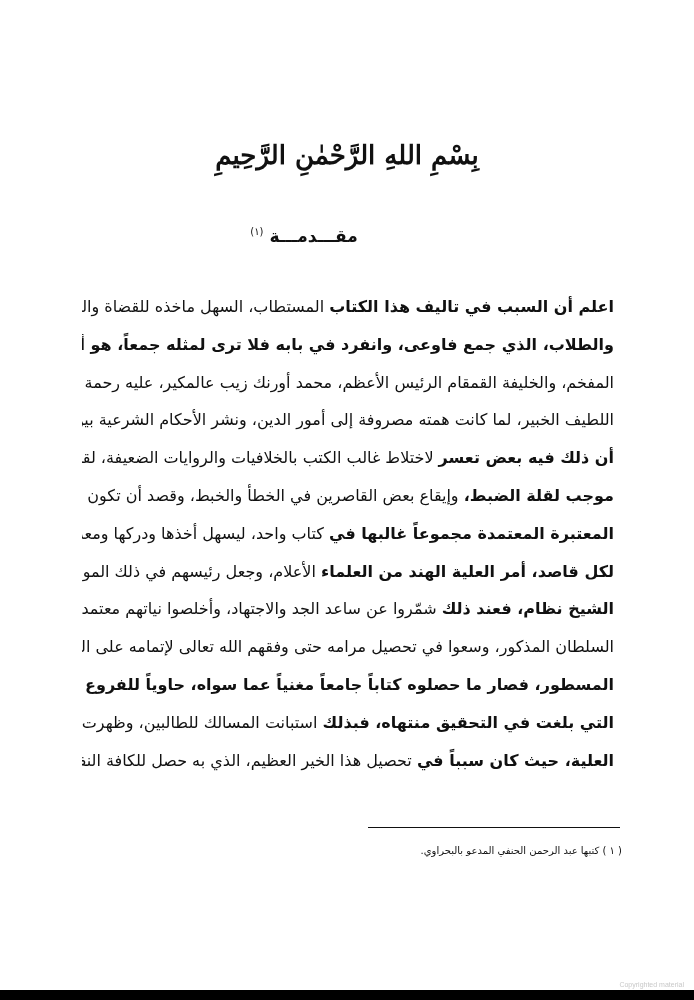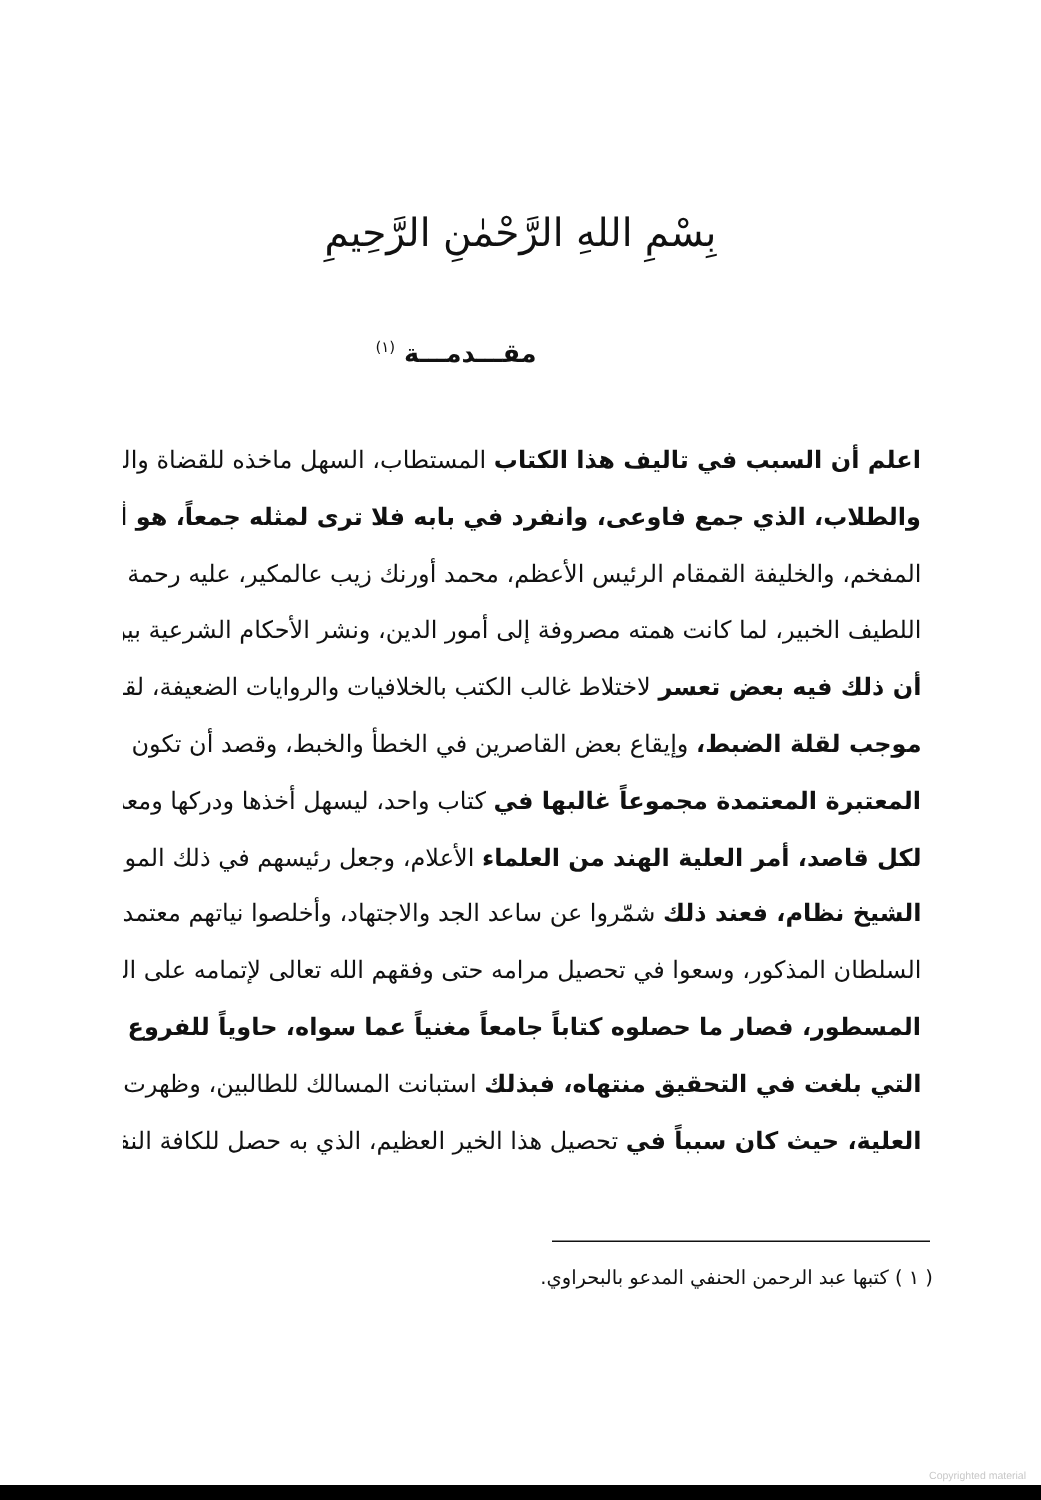--- a/index.html
+++ b/index.html
@@ -3,42 +3,42 @@
 <meta charset="utf-8">
 <style>
   html, body { margin: 0; padding: 0; }
   body {
     width: 694px; height: 1000px; background: #ffffff; position: relative; overflow: hidden;
     font-family: "DejaVu Serif", "Liberation Serif", serif; color: #111;
   }
   .page { position: absolute; left: 0; top: 0; width: 694px; height: 990px; background: #fff; }
   .basmala {
     position: absolute; top: 140px; left: 0; width: 694px; text-align: center;
-    font-family: "DejaVu Serif", serif; font-size: 26px; font-weight: normal; letter-spacing: 1px;
+    font-family: "DejaVu Serif", serif; font-size: 26px; font-weight: bold; letter-spacing: 1px;
     direction: rtl;
   }
   .heading {
     position: absolute; top: 226px; left: 0; width: 608px; text-align: center; direction: rtl;
     font-family: "DejaVu Sans", sans-serif; font-size: 17px; font-weight: bold;
   }
   .heading sup { font-size: 10px; font-weight: normal; }
   .body-text {
     position: absolute; top: 288px; left: 82px; width: 532px; direction: rtl;
     font-family: "DejaVu Sans", sans-serif; font-size: 16px; line-height: 37.8px;
     text-align: justify; text-align-last: justify;
   }
   .body-text .line { display: block; white-space: nowrap; overflow: hidden; text-align: justify; text-align-last: justify; height: 37.8px; }
   .body-text .line.last { text-align-last: justify; }
   .b { font-weight: bold; }
   .footnote-rule {
     position: absolute; top: 827px; left: 368px; width: 252px; height: 0; border-top: 1.5px solid #111;
   }
   .footnote {
     position: absolute; top: 845px; right: 72px; direction: rtl;
-    font-family: "DejaVu Sans", sans-serif; font-size: 13px; white-space: nowrap;
+    font-family: "DejaVu Sans", sans-serif; font-size: 10px; white-space: nowrap;
   }
   .copyright {
     position: absolute; top: 981px; right: 10px; font-family: "Liberation Sans", sans-serif;
     font-size: 7px; color: #c8c8c8;
   }
   .bottom-bar { position: absolute; left: 0; bottom: 0; width: 694px; height: 10px; background: #000; }
 </style>
 </head>
 <body>
 

